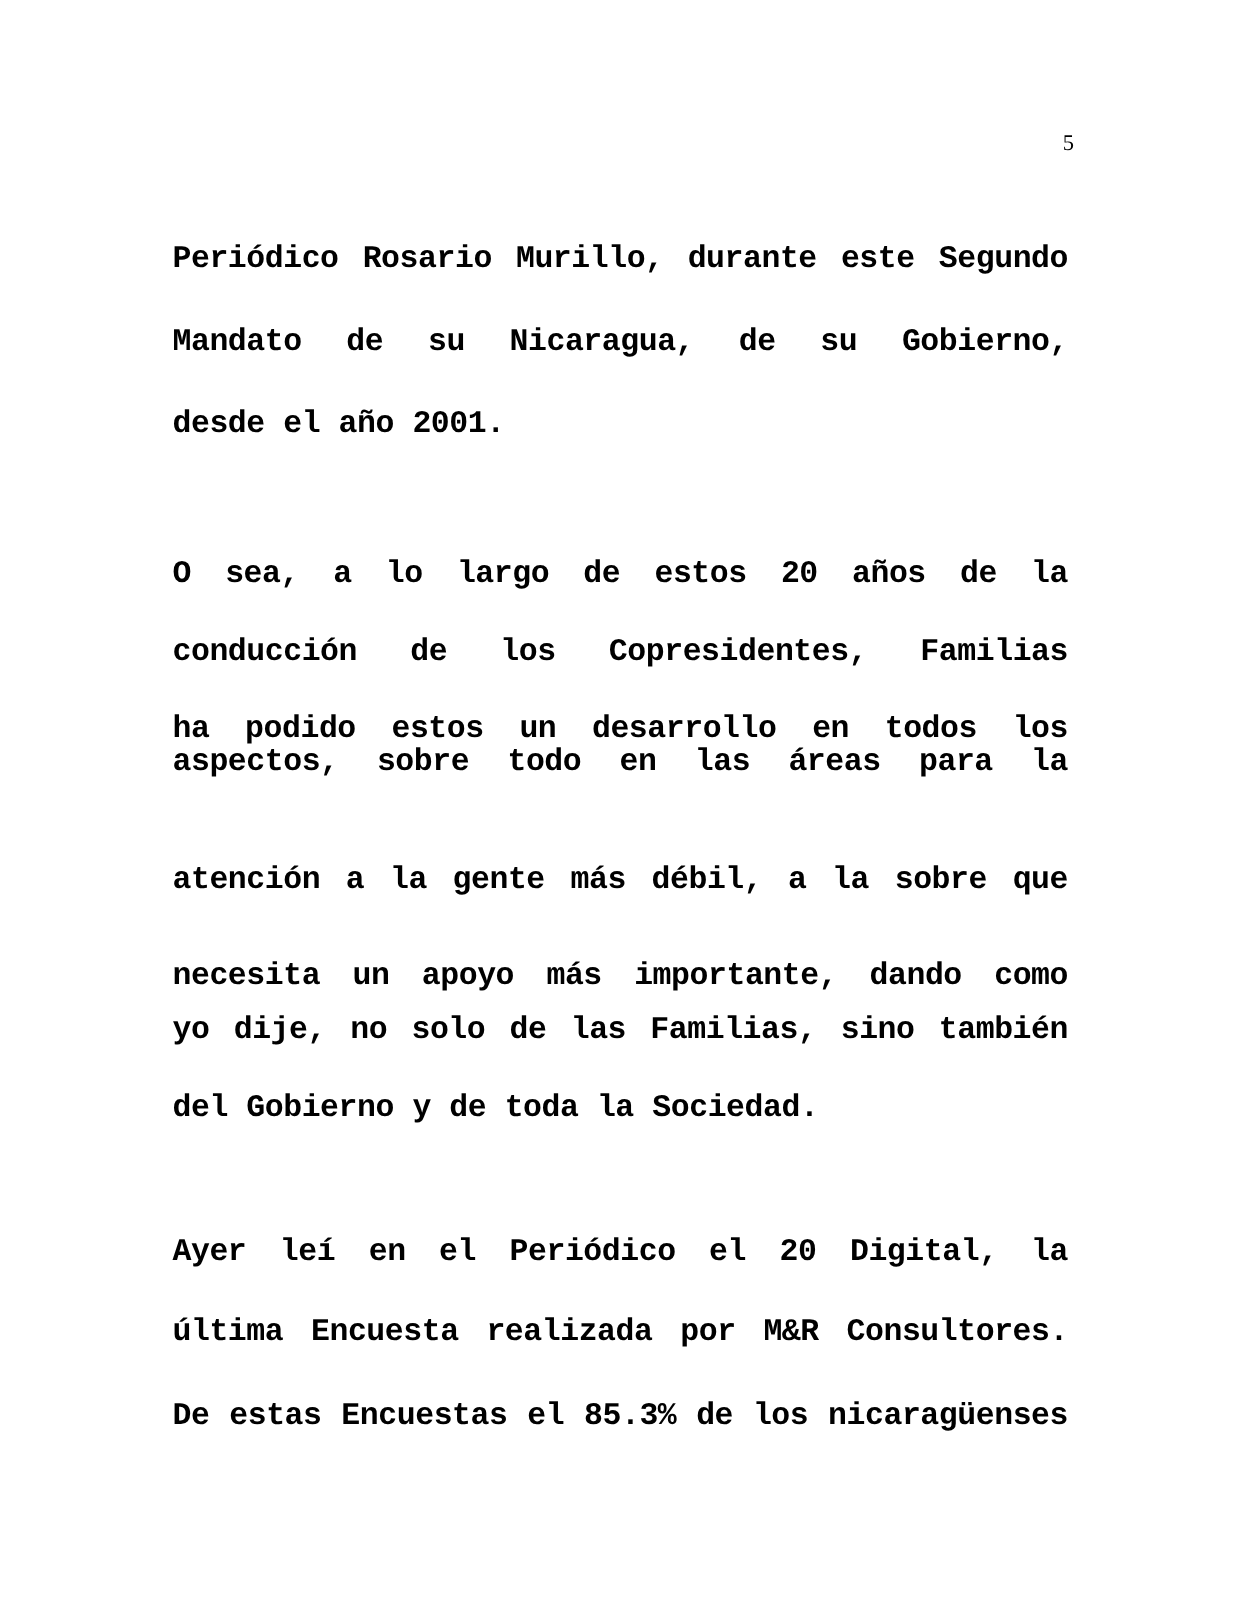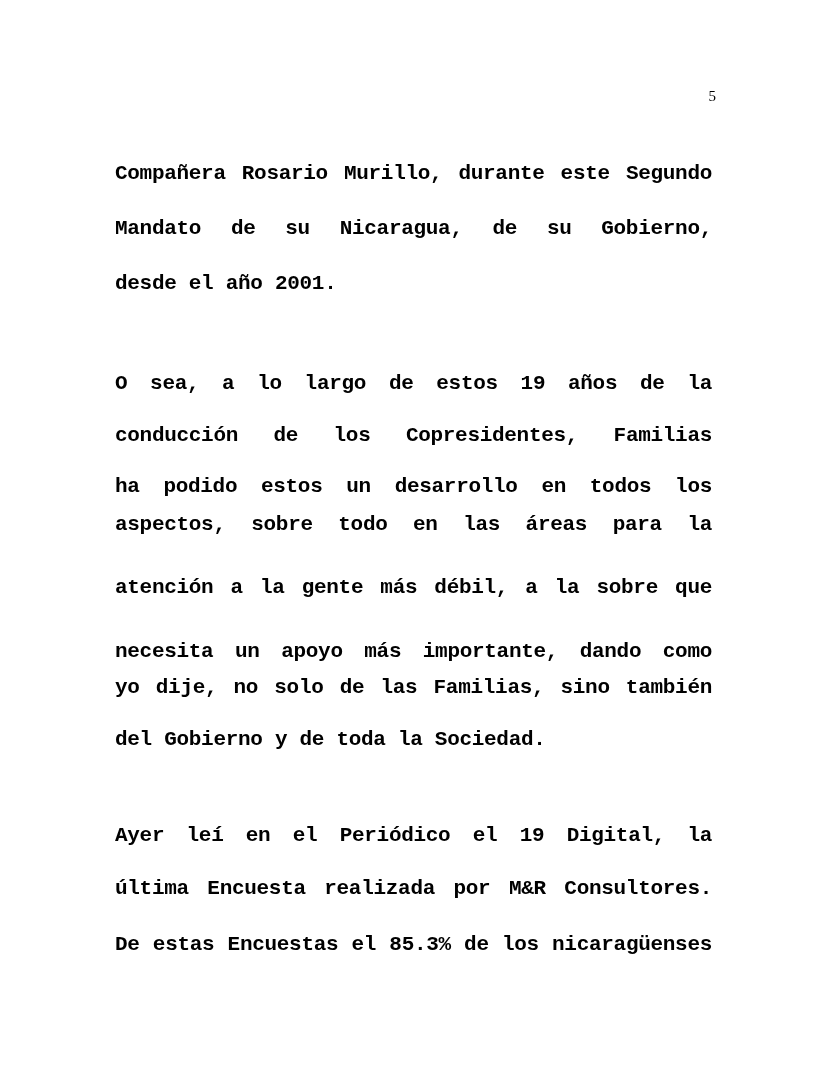--- a/index.html
+++ b/index.html
@@ -41,34 +41,34 @@
       text-align-last: left;
     }
   </style>
 </head>
 <body>
 
 <div>
   <div class="page-number">5</div>
 
   <div>
-    <div class="line" style="top:161px">Compañera Rosario Murillo, durante este Segundo</div>
+    <div class="line" style="top:161px">Periódico Rosario Murillo, durante este Segundo</div>
     <div class="line" style="top:216px">Mandato de su Nicaragua, de su Gobierno,</div>
     <div class="line last" style="top:271px">desde el año 2001.</div>
   </div>
 
   <div>
-    <div class="line" style="top:371px">O sea, a lo largo de estos 19 años de la</div>
+    <div class="line" style="top:371px">O sea, a lo largo de estos 20 años de la</div>
     <div class="line" style="top:423px">conducción de los Copresidentes, Familias</div>
     <div class="line" style="top:474px">ha podido estos un desarrollo en todos los</div>
-    <div class="line" style="top:512px">aspectos, sobre todo en las áreas para la</div>
+    <div class="line" style="top:496px">aspectos, sobre todo en las áreas para la</div>
     <div class="line" style="top:575px">atención a la gente más débil, a la sobre que</div>
     <div class="line" style="top:639px">necesita un apoyo más importante, dando como</div>
     <div class="line" style="top:675px">yo dije, no solo de las Familias, sino también</div>
     <div class="line last" style="top:727px">del Gobierno y de toda la Sociedad.</div>
   </div>
 
   <div>
-    <div class="line" style="top:823px">Ayer leí en el Periódico el 19 Digital, la</div>
+    <div class="line" style="top:823px">Ayer leí en el Periódico el 20 Digital, la</div>
     <div class="line" style="top:876px">última Encuesta realizada por M&amp;R Consultores.</div>
     <div class="line" style="top:932px">De estas Encuestas el 85.3% de los nicaragüenses</div>
   </div>
 </div>
 
 </body></html>

